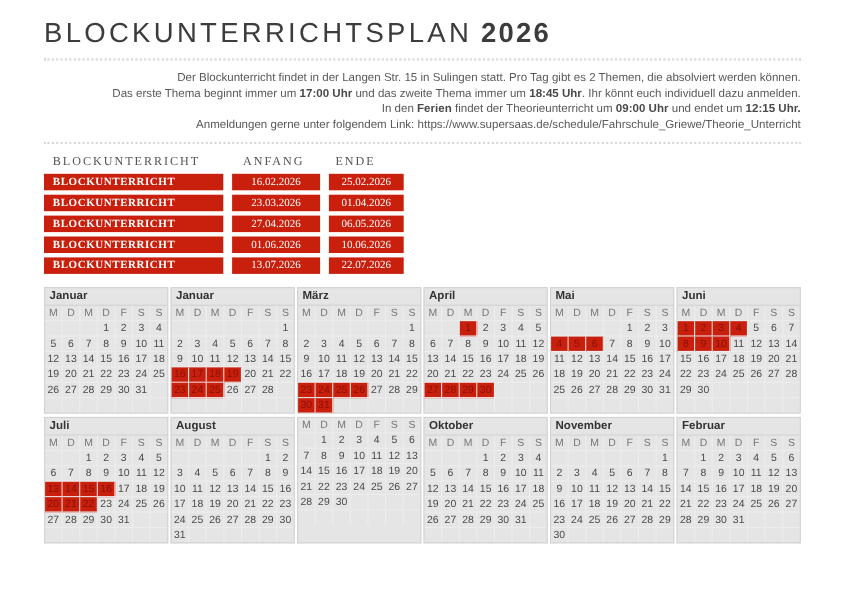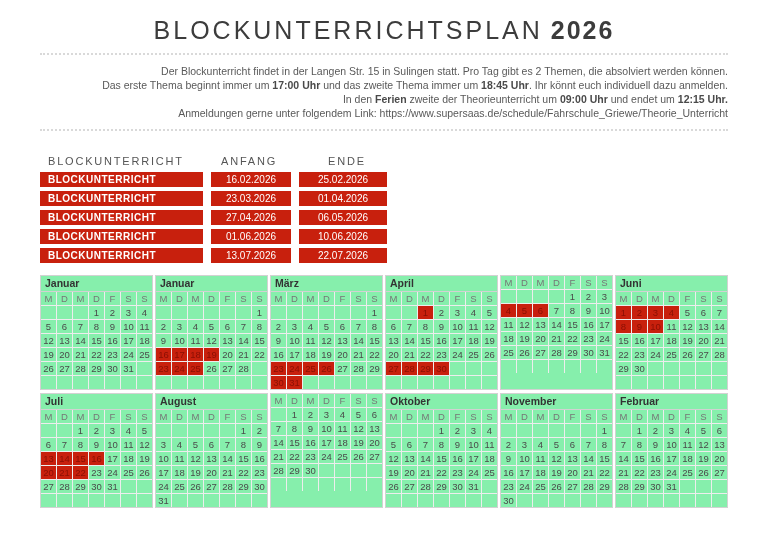--- a/index.html
+++ b/index.html
@@ -1,47 +1,47 @@
 <!DOCTYPE html>
 <html><head>
 <meta charset="utf-8">
 <style>
   html,body{margin:0;padding:0;background:#fff;}
   body{width:768px;height:543px;font-family:"Liberation Sans",sans-serif;overflow:hidden;}
   .page{padding:6px 40px 0 40px;}
 
   
-  .title{text-align:center;color:#3c3c3c;font-size:25px;letter-spacing:3px;
+  .title{color:#3c3c3c;font-size:25px;letter-spacing:3px;
          font-weight:normal;margin:10px 0 8px 0;white-space:nowrap;}
   .title .year{font-weight:bold;margin-left:8px;letter-spacing:2px;}
 
   .dotted{border:none;border-top:2px dotted #d9d9d9;margin:0;}
 
   
   .intro{text-align:right;font-size:10.5px;color:#595959;line-height:14px;margin:9px 0 9px 0;}
   .intro-line{white-space:nowrap;}
   .intro .b{font-weight:bold;color:#4a4a4a;}
   .intro .link{color:#595959;text-decoration:none;cursor:pointer;}
 
   
-  .schedule{margin-top:24px;}
+  .schedule{margin-top:10px;font-family:Liberation Serif, serif;}
   .schedule-header{display:flex;margin-bottom:5px;}
   .sh-cell{font-size:11px;color:#555;letter-spacing:1.8px;}
   .schedule-header .c0{width:163px;padding-left:8px;box-sizing:border-box;}
   .schedule-header .c1{width:80px;margin-left:8px;padding-left:10px;box-sizing:border-box;}
-  .schedule-header .c2{width:90px;margin-left:8px;padding-left:6px;box-sizing:border-box;text-align:center;}
+  .schedule-header .c2{width:90px;margin-left:8px;padding-left:6px;box-sizing:border-box;}
   .sched-row{display:flex;margin-bottom:4px;}
   .red-cell{background:var(--red);color:#fff;height:15px;line-height:15px;font-size:10px;box-sizing:border-box;}
   .sched-row .c0{width:163px;font-weight:bold;padding-left:8px;letter-spacing:.5px;}
   .sched-row .c1{width:80px;margin-left:8px;text-align:center;}
-  .sched-row .c2{width:88px;margin-left:8px;text-align:center;}
+  .sched-row .c2{width:68px;margin-left:8px;text-align:center;}
 
   
   .calendar-grid{display:flex;flex-wrap:wrap;gap:3px 2px;margin-top:12px;width:688px;}
-  .month{width:113px;border:1px solid #d2d2d2;box-sizing:border-box;background:#86efac;}
+  .month{width:113px;border:1px solid #d2d2d2;box-sizing:border-box;background:#e5e5e5;}
   .month-name{font-size:10.5px;font-weight:bold;color:#333;height:15px;line-height:15px;
               padding-left:4px;border-bottom:1px solid #d2d2d2;}
   .week{display:flex;}
   .cell{flex:1;text-align:center;border-right:1px solid #ededed;border-bottom:1px solid #ededed;
         overflow:hidden;}
   .cell:last-child{border-right:none;}
   .week:last-child .cell{border-bottom:none;}
   .weekdays .cell{color:#767676;font-size:9.5px;height:13px;line-height:13px;}
   .cell.day{height:13px;line-height:13px;font-size:9.5px;color:#4a4a4a;}
   .cell.hl{background:var(--red);color:var(--hl-text);}
@@ -51,21 +51,21 @@
 
 <div class="page">
 
   <h1 class="title"><span>BLOCKUNTERRICHTSPLAN</span><span class="year">2026</span></h1>
 
   <hr class="dotted">
 
   <div class="intro">
       <div class="intro-line"><span>Der Blockunterricht findet in der Langen Str. 15 in Sulingen statt. Pro Tag gibt es 2 Themen, die absolviert werden können.</span></div>
       <div class="intro-line"><span>Das erste Thema beginnt immer um </span><span class="b">17:00 Uhr</span><span> und das zweite Thema immer um </span><span class="b">18:45 Uhr</span><span>. Ihr könnt euch individuell dazu anmelden.</span></div>
-      <div class="intro-line"><span>In den </span><span class="b">Ferien</span><span> zweite der Theorieunterricht um </span><span class="b">09:00 Uhr</span><span> und endet um </span><span class="b">12:15 Uhr.</span></div>
+      <div class="intro-line"><span>In den </span><span class="b">Ferien</span><span> findet der Theorieunterricht um </span><span class="b">09:00 Uhr</span><span> und endet um </span><span class="b">12:15 Uhr.</span></div>
       <div class="intro-line"><span>Anmeldungen gerne unter folgendem Link: </span><span class="link">https://www.supersaas.de/schedule/Fahrschule_Griewe/Theorie_Unterricht</span></div>
     </div>
 
   <hr class="dotted">
 
   <div class="schedule">
     <div class="schedule-header">
         <div class="sh-cell c0">BLOCKUNTERRICHT</div>
         <div class="sh-cell c1">ANFANG</div>
         <div class="sh-cell c2">ENDE</div>
@@ -358,20 +358,21 @@
           <div class="cell day"></div>
           <div class="cell day"></div>
           <div class="cell day"></div>
           <div class="cell day"></div>
           <div class="cell day"></div>
           <div class="cell day"></div>
           <div class="cell day"></div>
         </div>
       </div>
       <div class="month">
+        <div class="month-name">Mai</div>
         <div class="week weekdays">
           <div class="cell">M</div>
           <div class="cell">D</div>
           <div class="cell">M</div>
           <div class="cell">D</div>
           <div class="cell">F</div>
           <div class="cell">S</div>
           <div class="cell">S</div>
         </div>
         <div class="week">

